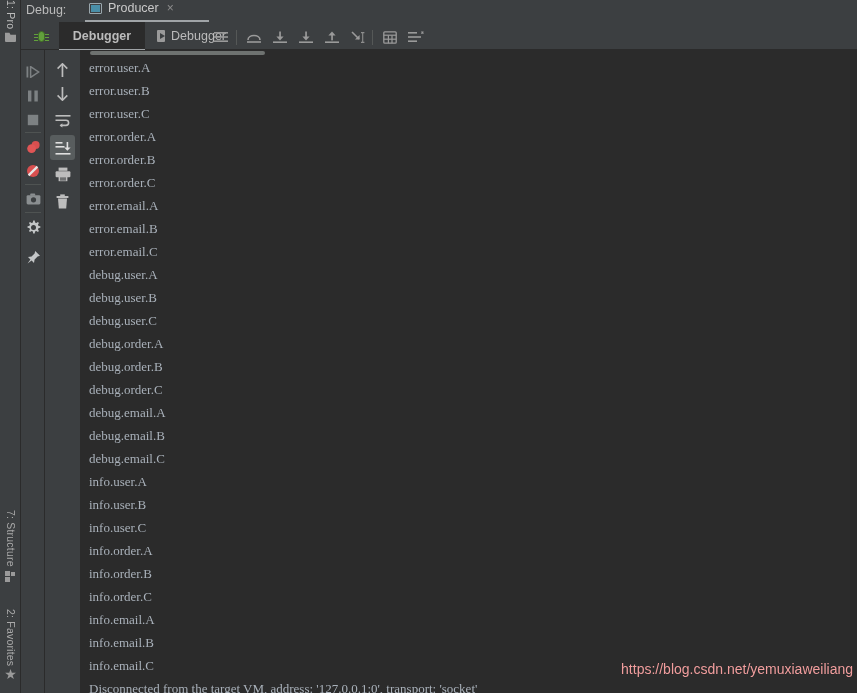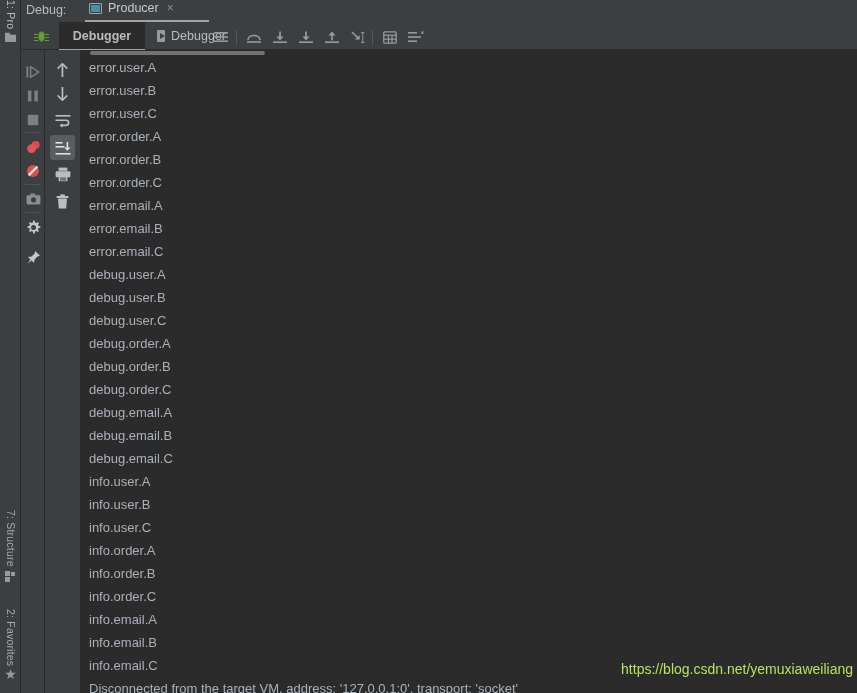--- a/index.html
+++ b/index.html
@@ -161,32 +161,32 @@
   }
   .hscroll-track{
     position:absolute;left:0;top:0;width:100%;height:6px;background:#2b2b2b;
   }
   .hscroll-thumb{
     position:absolute;left:10px;top:1px;width:175px;height:4px;
     background:#6e7270;border-radius:2px;cursor:pointer;
   }
   .lines{
     position:absolute;left:9px;top:6px;right:0;bottom:0;
-    font-family:Liberation Sans, sans-serif;
+    font-family:Liberation Serif, serif;
     font-size:13px;line-height:23px;
     color:#a9b1ba;
     white-space:pre;
   }
   .line{height:23px;}
   .line.sys{color:#a9b1ba;}
 
   
   .watermark{
     position:absolute;right:4px;bottom:16px;
-    color:#bef264;font-size:14px;
+    color:#fca5a5;font-size:14px;
     font-family:"Liberation Sans",sans-serif;
     opacity:.95;pointer-events:none;
     text-shadow:0 0 1px rgba(0,0,0,.4);
   }
 </style>
 </head>
 <body>
 
 <div id="app">
 

